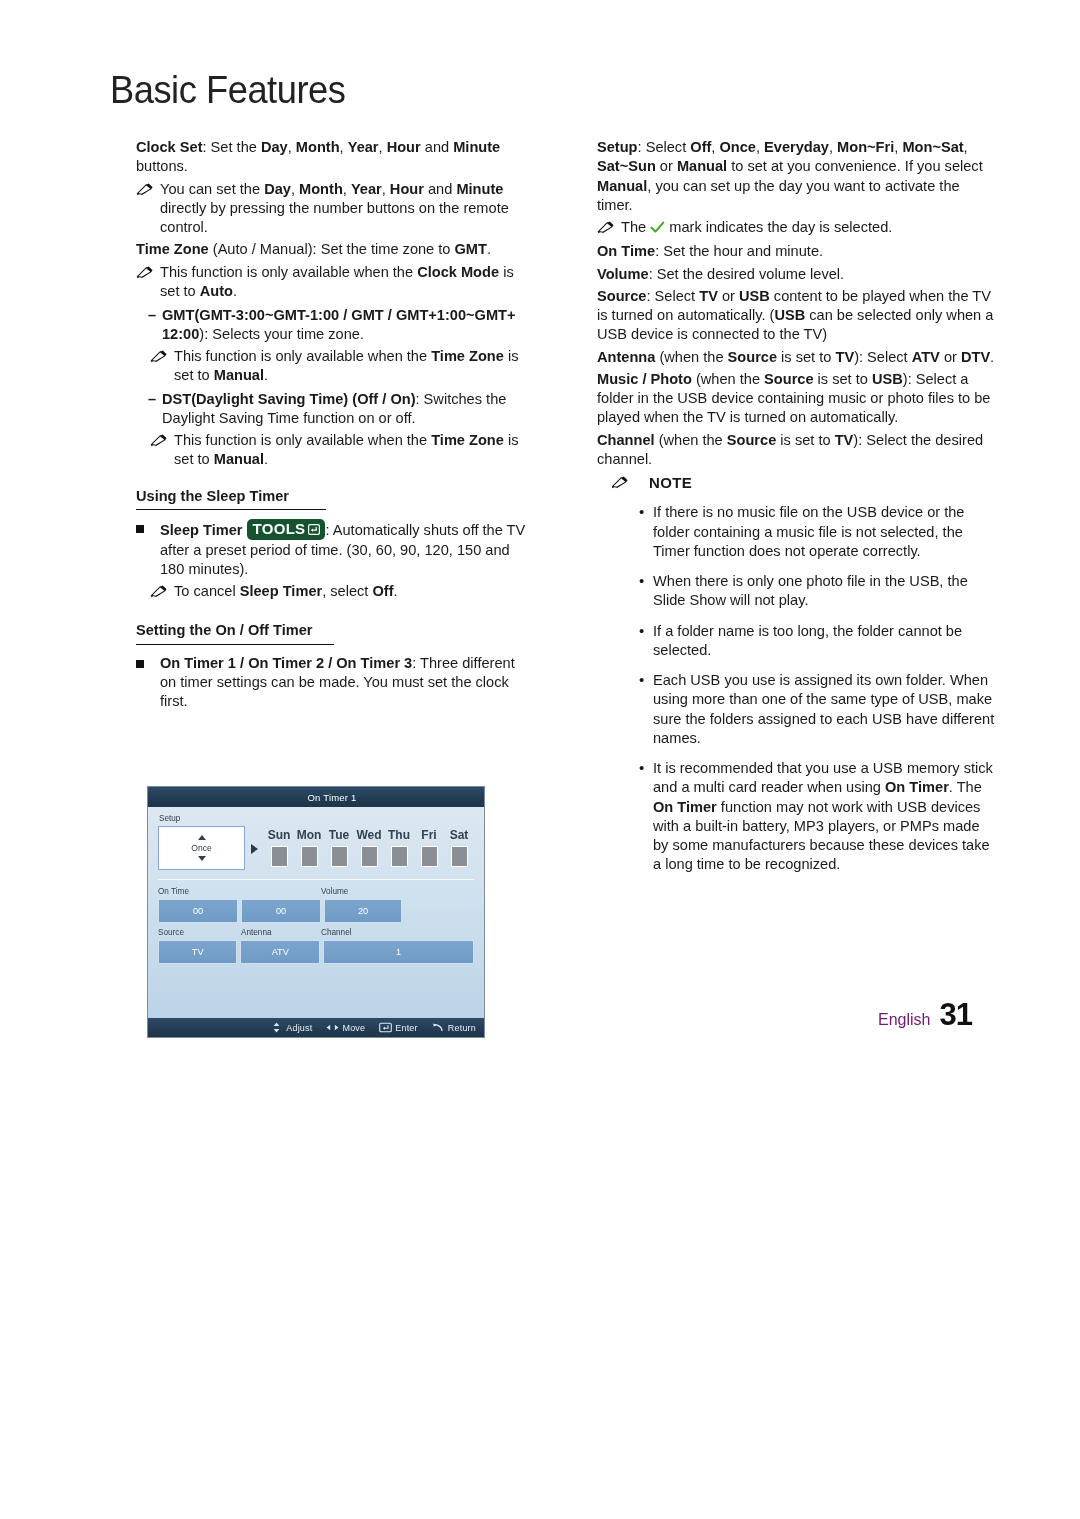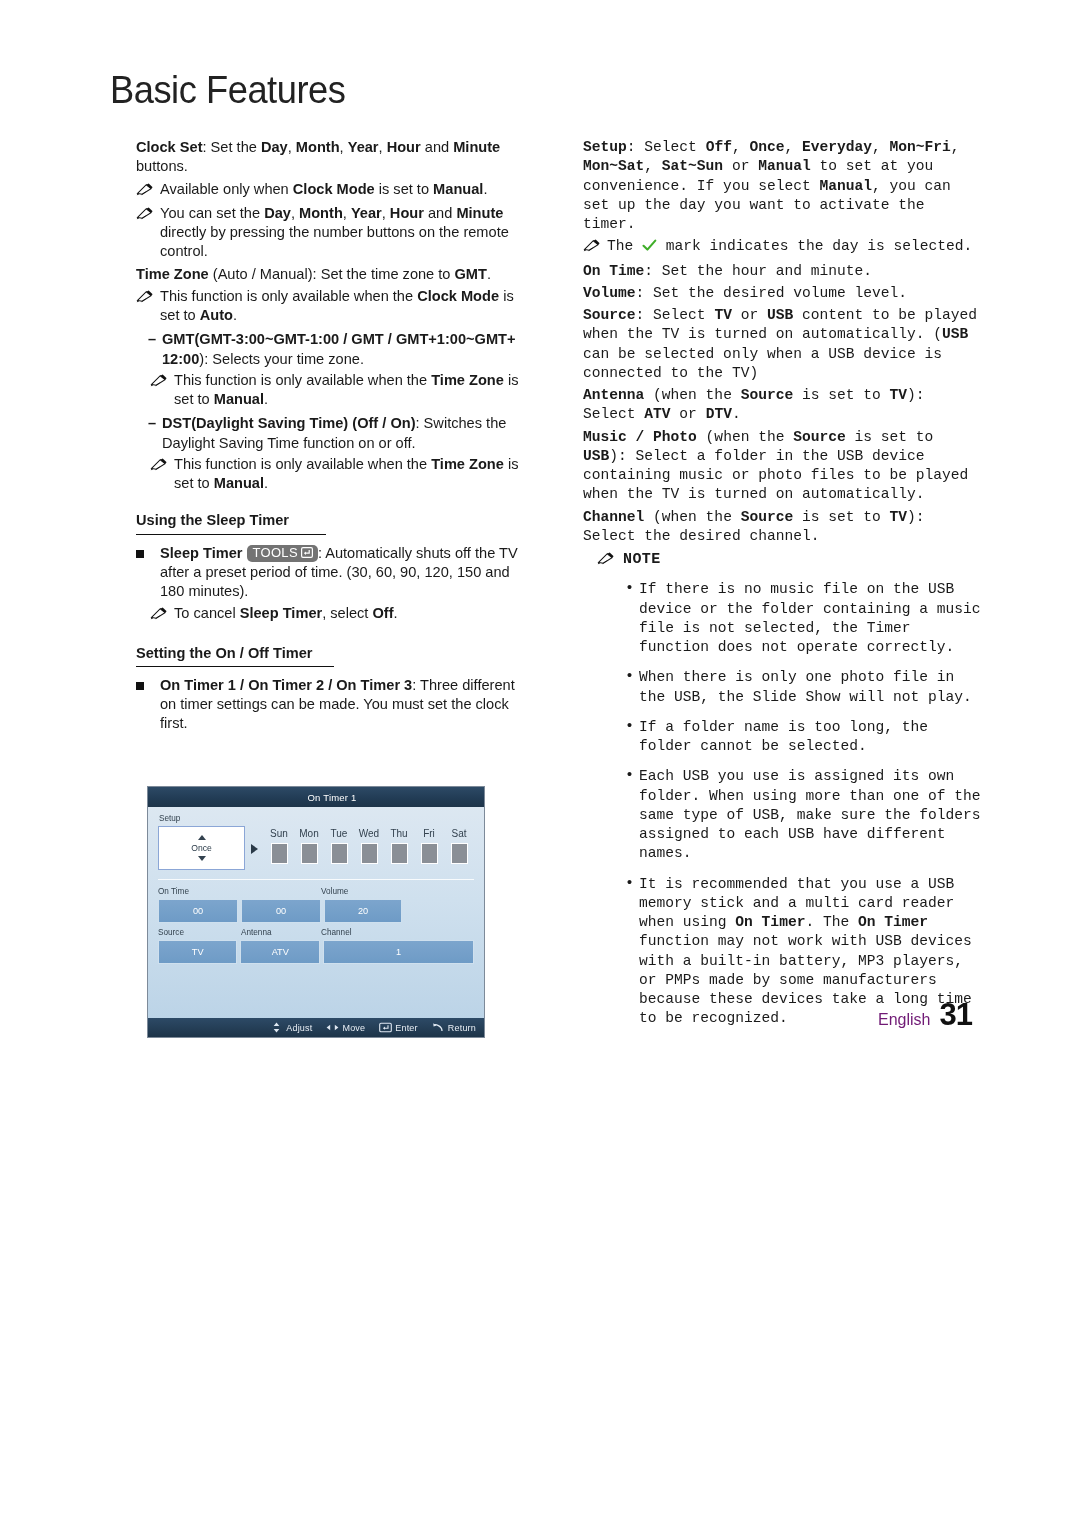--- a/index.html
+++ b/index.html
@@ -14,21 +14,21 @@
   .chapter-title{
     position:absolute;left:110px;top:68px;
     font-size:39px;font-weight:400;letter-spacing:-0.5px;
     color:#222;font-family:"Liberation Sans","DejaVu Sans",sans-serif;
     transform:scaleX(0.93);transform-origin:left center;
   }
 
   
   .col{position:absolute;top:138px;font-size:14.6px;line-height:1.32;}
   .col-left{left:136px;width:396px;}
-  .col-right{left:583px;width:400px;font-family:Liberation Mono, monospace;}
+  .col-right{left:597px;width:400px;}
 
   p{margin:0 0 2px 0;}
   b{font-weight:700;}
 
   .para{margin-bottom:3px;}
 
   
   .note{display:flex;align-items:flex-start;margin:2px 0 3px 0;}
   .note.indent1{padding-left:14px;}
   .note .ico{flex:0 0 auto;width:24px;padding-top:2px;}
@@ -59,28 +59,28 @@
 
   
   .pencil{display:inline-block;width:19px;height:13px;position:relative;}
   .pencil svg{display:block;}
 
   
   .gcheck{display:inline-block;width:15px;height:13px;vertical-align:-2px;}
 
   
   .tools{
-    display:inline-block;background:#737373;color:#fff;border-radius:5px;
-    padding:1px 5px 2px 6px;font-size:13px;font-weight:400;letter-spacing:0.3px;
+    display:inline-block;background:#14532d;color:#fff;border-radius:5px;
+    padding:1px 5px 2px 6px;font-size:15px;font-weight:700;letter-spacing:0.3px;
     vertical-align:1px;line-height:1.15;white-space:nowrap;
   }
   .tools .tg{display:inline-block;width:12px;height:11px;vertical-align:-1px;margin-left:3px;}
 
   
-  .note-head{display:flex;align-items:flex-start;margin:4px 0 9px 0;padding-left:14px;}
+  .note-head{display:flex;align-items:flex-start;margin:4px 0 9px 0;padding-left:14px;gap:12px;}
   .note-head .ico{flex:0 0 auto;width:26px;padding-top:2px;}
   .note-head .nh{font-weight:700;font-size:15px;letter-spacing:0.4px;}
 
   
   .osd{
     position:absolute;left:147px;top:786px;width:338px;height:252px;
     border:1px solid #7d8a99;box-sizing:border-box;
     background:linear-gradient(180deg,#dfe9f2 0%,#cfe0ee 45%,#b9d2e6 100%);
     font-size:8px;color:#2a3a48;
   }
@@ -100,21 +100,21 @@
   .spinner .tri{width:0;height:0;border-left:4px solid transparent;border-right:4px solid transparent;}
   .spinner .up{border-bottom:5px solid #33424f;}
   .spinner .dn{border-top:5px solid #33424f;}
   .spinner .val{font-size:8.6px;margin:3px 0;color:#2a3a48;}
   .arrow-right{
     width:0;height:0;border-top:5px solid transparent;border-bottom:5px solid transparent;
     border-left:7px solid #2a3a48;margin:18px 6px 0 6px;
   }
   .days{display:flex;flex:1 1 auto;justify-content:space-between;padding-top:2px;}
   .day{display:flex;flex-direction:column;align-items:center;width:30px;}
-  .day .dname{font-size:10px;margin-bottom:4px;color:#33424f;}
+  .day .dname{font-size:12px;margin-bottom:4px;color:#33424f;font-weight:bold;}
   .day .dbox{
     width:15px;height:19px;background:#8a8f96;border:1.5px solid #fff;box-sizing:content-box;
     display:flex;align-items:center;justify-content:center;
   }
   .divider{height:1px;background:#ffffff;opacity:.85;margin:9px 0 7px 0;}
   .fields-head{display:flex;margin:0 0 3px 0;}
   .fields-head span{font-size:8.2px;color:#33424f;}
   .val-row{display:flex;}
   .vbox{
     height:24px;background:linear-gradient(180deg,#7ca5cd 0%,#6e9bc6 100%);
@@ -142,35 +142,20 @@
 <div class="page">
 
   <div class="chapter-title">Basic Features</div>
 
   <div class="col col-left">
 
     <p class="para">
       <b>Clock Set</b><span>: Set the </span><b>Day</b><span>, </span><b>Month</b><span>, </span><b>Year</b><span>, </span><b>Hour</b><span> and </span><b>Minute</b><span> buttons.</span>
     </p>
 
-    <div class="note">
-      <span class="ico">
-        <span class="pencil">
-          <svg viewBox="0 0 24 16" width="19" height="13">
-              <path d="M2 13 L13 2 L19 7 L8 14 Z" fill="#fff" stroke="#111" stroke-width="1.3"></path>
-              <path d="M13 2 L16 0.5 L21 5 L19 7 Z" fill="#111"></path>
-              <path d="M2 13 L1 15.2 L4 14.4 Z" fill="#111"></path>
-              <path d="M7 14.5 L12 11" stroke="#111" stroke-width="1"></path>
-            </svg>
-        </span>
-      </span>
-      <span class="ntext">
-        <span>Available only when </span><b>Clock Mode</b><span> is set to </span><b>Manual</b><span>.</span>
-      </span>
-    </div>
 
     <div class="note">
       <span class="ico">
         <span class="pencil">
           <svg viewBox="0 0 24 16" width="19" height="13">
               <path d="M2 13 L13 2 L19 7 L8 14 Z" fill="#fff" stroke="#111" stroke-width="1.3"></path>
               <path d="M13 2 L16 0.5 L21 5 L19 7 Z" fill="#111"></path>
               <path d="M2 13 L1 15.2 L4 14.4 Z" fill="#111"></path>
               <path d="M7 14.5 L12 11" stroke="#111" stroke-width="1"></path>
             </svg>

